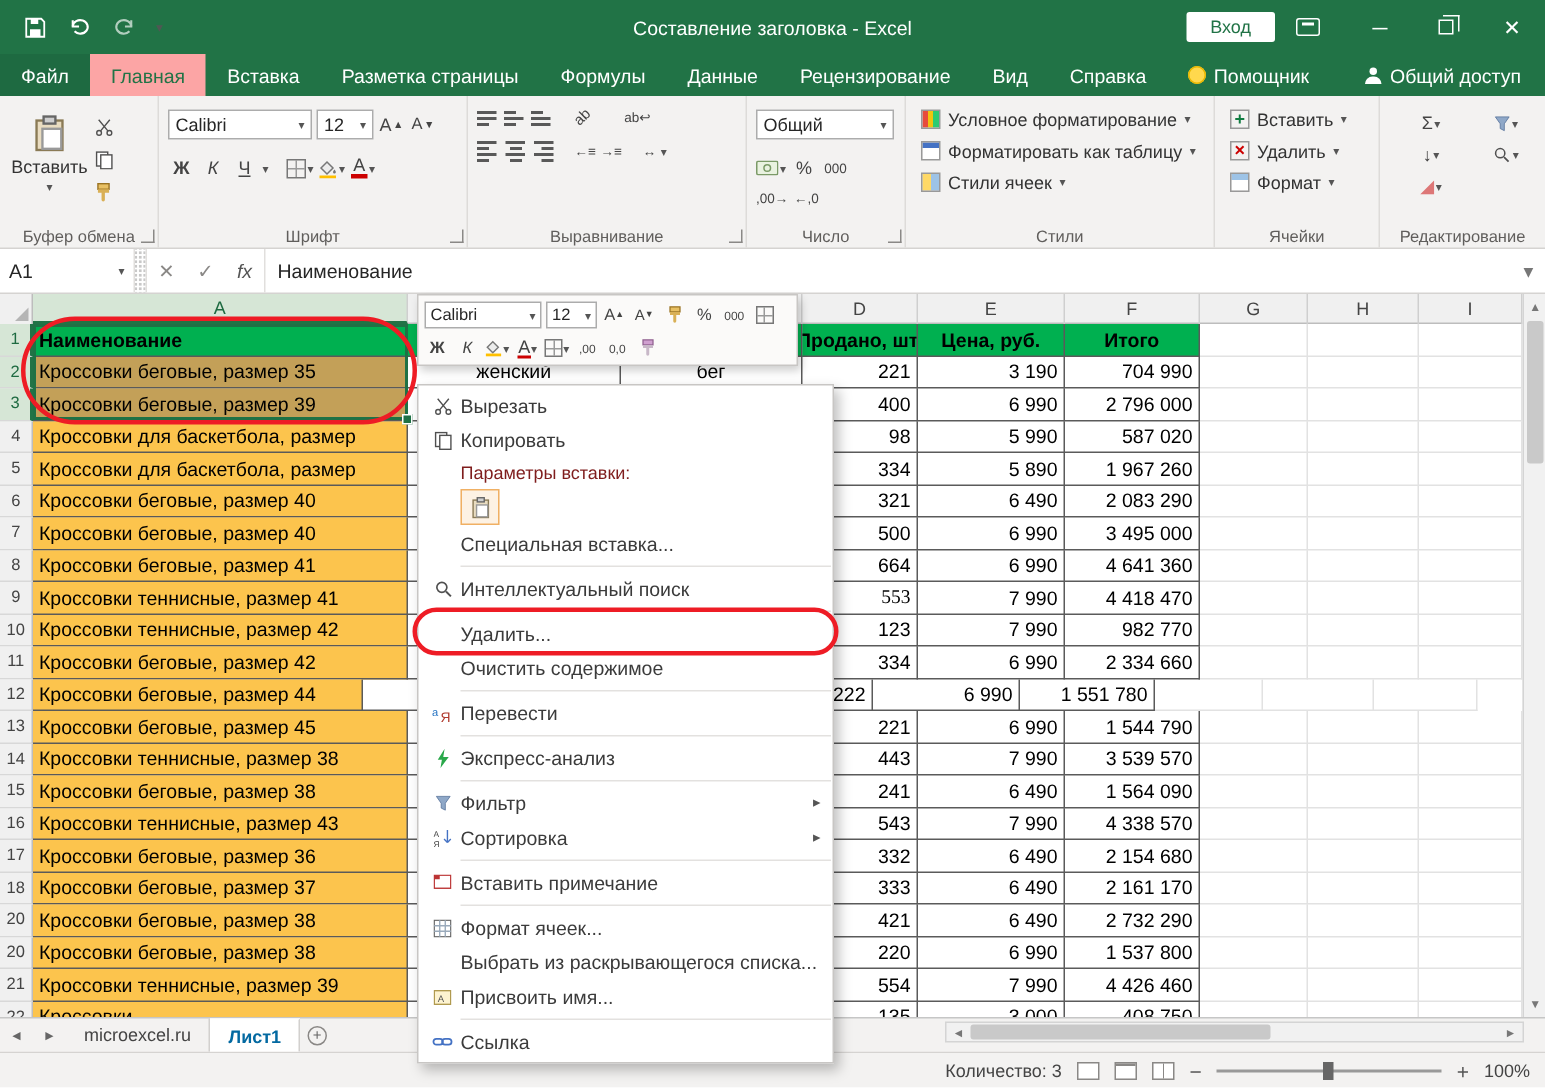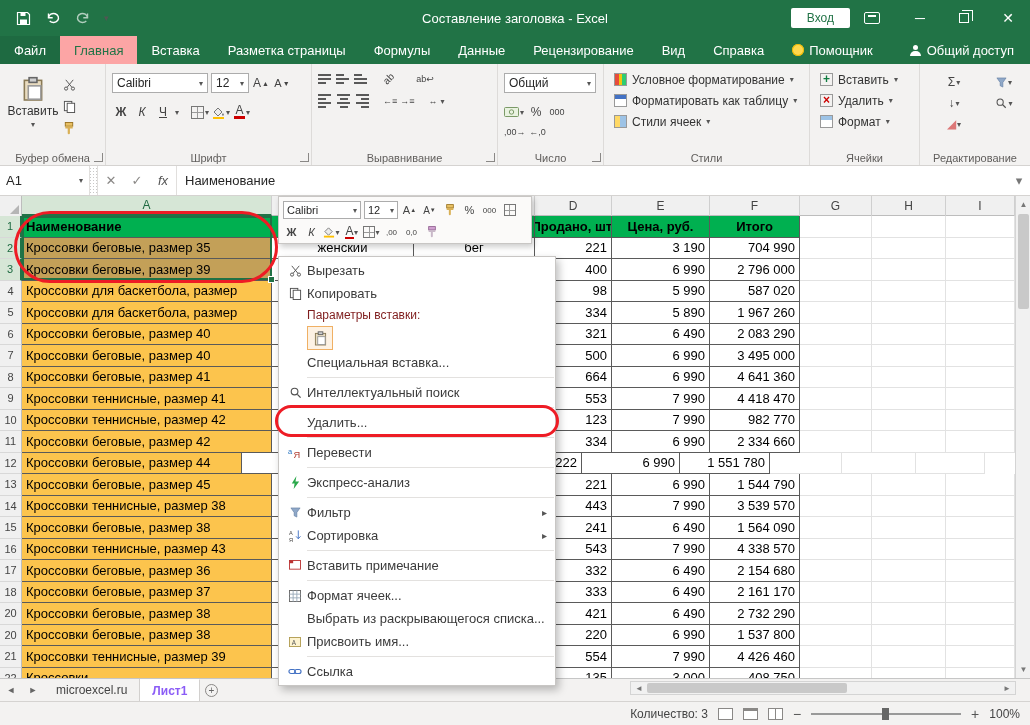--- a/index.html
+++ b/index.html
@@ -95,21 +95,21 @@
   
   .vscroll{position:absolute;left:1015px;top:196px;width:15px;height:482px;background:#f1f1f1;border-left:1px solid #d4d4d4;z-index:6;}
   .vs-up,.vs-dn{position:absolute;left:0;width:15px;height:17px;display:flex;align-items:center;justify-content:center;font-size:8px;color:#777;cursor:pointer;}
   .vs-up{top:0;} .vs-dn{bottom:0;}
   .vthumb{position:absolute;left:2px;top:18px;width:11px;height:95px;background:#c9c9c9;border-radius:2px;cursor:grab;}
 
   
   .tabbar{position:absolute;left:0;top:678px;width:1030px;height:23px;background:#f3f2f1;border-top:1px solid #c6c6c6;display:flex;align-items:stretch;font-size:12px;z-index:6;}
   .navarr{width:22px;display:flex;align-items:center;justify-content:center;color:#666;font-size:9px;cursor:pointer;}
   .stab{display:flex;align-items:center;padding:0 12px;border-right:1px solid #d2d0ce;color:#444;cursor:pointer;}
-  .stab.active{background:#fff;color:#8b5cf6;font-weight:bold;border-top:1px solid #fff;}
+  .stab.active{background:#fff;color:#0369a1;font-weight:bold;border-top:1px solid #fff;}
   .newsheet{width:22px;display:flex;align-items:center;justify-content:center;color:#666;cursor:pointer;}
   .newsheet i{width:13px;height:13px;border:1px solid #8a8886;border-radius:50%;font-style:normal;font-size:10px;line-height:11px;text-align:center;}
   .hscroll{position:absolute;left:630px;top:2px;width:386px;height:14px;background:#f1f1f1;border:1px solid #d4d4d4;display:flex;align-items:center;}
   .hs-arr{width:16px;height:100%;display:flex;align-items:center;justify-content:center;font-size:8px;color:#777;cursor:pointer;}
   .hthumb{width:200px;height:10px;background:#c9c9c9;border-radius:2px;cursor:grab;}
 
   
   .statusbar{position:absolute;left:0;top:701px;width:1030px;height:24px;background:#f3f2f1;border-top:1px solid #d5d3d1;display:flex;align-items:center;font-size:12px;color:#444;z-index:5;}
   .sb-right{margin-left:auto;display:flex;align-items:center;gap:10px;padding-right:10px;}
   .vicon{width:15px;height:12px;border:1px solid #8a8886;background:#fff;cursor:pointer;}
@@ -579,21 +579,21 @@
         <div class="c table num" style="width: 90px;">4 641 360</div>
         <div class="c" style="width: 72px;"></div>
         <div class="c" style="width: 74px;"></div>
         <div class="c" style="width: 69px;"></div>
       </div>
       <div class="grow">
         <div class="rn">9</div>
         <div class="c table orange" style="width: 250px;">Кроссовки теннисные, размер 41</div>
         <div class="c table center" style="width: 142px;"></div>
         <div class="c table center" style="width: 121px;"></div>
-        <div class="c table num" style="width: 77px;">553</div>
+        <div class="c table num" style="width: 77px; font-family: Liberation Serif, serif;">553</div>
         <div class="c table num" style="width: 98px;">7 990</div>
         <div class="c table num" style="width: 90px;">4 418 470</div>
         <div class="c" style="width: 72px;"></div>
         <div class="c" style="width: 74px;"></div>
         <div class="c" style="width: 69px;"></div>
       </div>
       <div class="grow">
         <div class="rn">10</div>
         <div class="c table orange" style="width: 250px;">Кроссовки теннисные, размер 42</div>
         <div class="c table center" style="width: 142px;"></div>
@@ -859,20 +859,24 @@
             <circle cx="6" cy="6" r="3.6" fill="none" stroke="#505050" stroke-width="1.2"></circle>
             <path d="m9 9 3.5 3.5" stroke="#505050" stroke-width="1.4"></path>
           </svg>
         </div>
         <div class="mil">Интеллектуальный поиск</div>
       </div>
       <div class="msep"></div>
       <div class="mi">
         <div class="mic"></div>
         <div class="mil">Удалить...</div>
+      </div>
+      <div class="mi">
+        <div class="mic"></div>
+        <div class="mil">Очистить содержимое</div>
       </div>
       <div class="msep"></div>
       <div class="mi">
         <div class="mic">
           <svg width="14" height="13" viewBox="0 0 15 14">
             <text x="0" y="9" font-size="8" fill="#1f6fc0">а</text>
             <text x="6" y="13" font-size="10" fill="#b03a2e">Я</text>
           </svg>
         </div>
         <div class="mil">Перевести</div>

